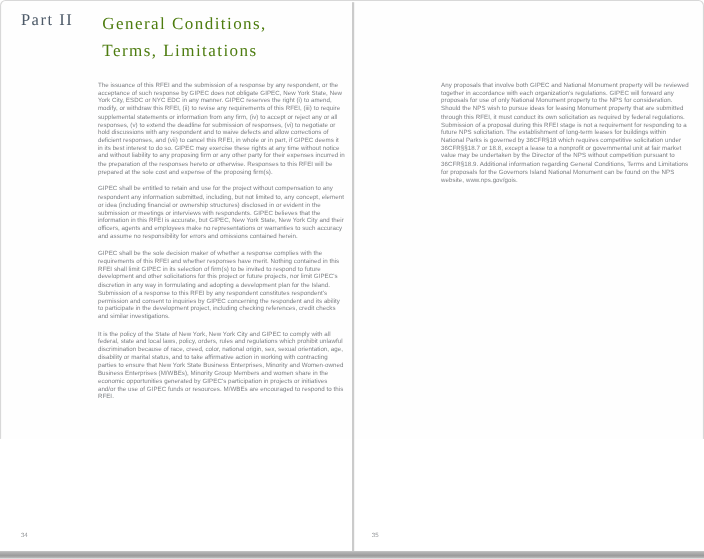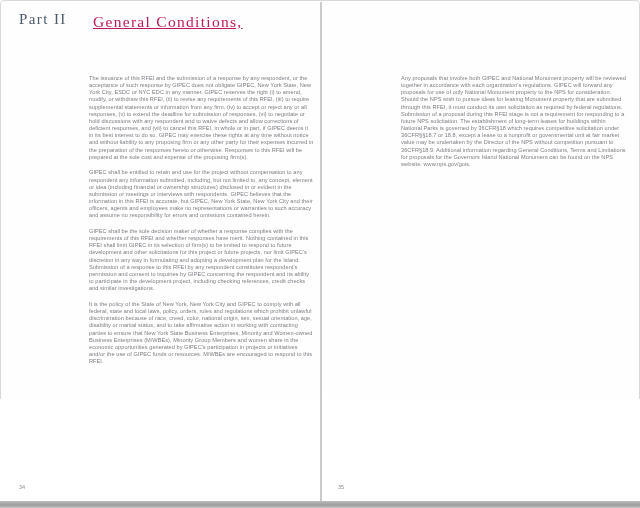--- a/index.html
+++ b/index.html
@@ -43,23 +43,22 @@
     color: #4d5a68;
     white-space: nowrap;
   }
   .doc-title {
     position: absolute;
     left: 92px; top: 8px;
     font-family: "Liberation Serif", "DejaVu Serif", serif;
     font-size: 15.5px;
     line-height: 25px;
     letter-spacing: 1.3px;
-    color: #be185d;
+    color: #4d7c0f;
     white-space: nowrap;
-    text-decoration: underline;
   }
   .body-col {
     position: absolute;
     width: 225px;
     font-size: 5.6px;
     line-height: 7.15px;
     letter-spacing: 0.05px;
     color: #7b7e82;
     text-align: left;
   }
@@ -76,20 +75,21 @@
 </style>
 </head>
 <body>
 
 <div class="sheet">
 
   <div class="part-label">Part II</div>
 
   <div class="doc-title">
     <div>General Conditions,</div>
+    <div>Terms, Limitations</div>
   </div>
 
   <div class="body-col left-col">
     <p>The issuance of this RFEI and the submission of a response by any respondent, or the acceptance of such response by GIPEC does not obligate GIPEC, New York State, New York City, ESDC or NYC EDC in any manner. GIPEC reserves the right (i) to amend, modify, or withdraw this RFEI, (ii) to revise any requirements of this RFEI, (iii) to require supplemental statements or information from any firm, (iv) to accept or reject any or all responses, (v) to extend the deadline for submission of responses, (vi) to negotiate or hold discussions with any respondent and to waive defects and allow corrections of deficient responses, and (vii) to cancel this RFEI, in whole or in part, if GIPEC deems it in its best interest to do so. GIPEC may exercise these rights at any time without notice and without liability to any proposing firm or any other party for their expenses incurred in the preparation of the responses hereto or otherwise. Responses to this RFEI will be prepared at the sole cost and expense of the proposing firm(s).</p>
     <p>GIPEC shall be entitled to retain and use for the project without compensation to any respondent any information submitted, including, but not limited to, any concept, element or idea (including financial or ownership structures) disclosed in or evident in the submission or meetings or interviews with respondents. GIPEC believes that the information in this RFEI is accurate, but GIPEC, New York State, New York City and their officers, agents and employees make no representations or warranties to such accuracy and assume no responsibility for errors and omissions contained herein.</p>
     <p>GIPEC shall be the sole decision maker of whether a response complies with the requirements of this RFEI and whether responses have merit. Nothing contained in this RFEI shall limit GIPEC in its selection of firm(s) to be invited to respond to future development and other solicitations for this project or future projects, nor limit GIPEC's discretion in any way in formulating and adopting a development plan for the Island. Submission of a response to this RFEI by any respondent constitutes respondent's permission and consent to inquiries by GIPEC concerning the respondent and its ability to participate in the development project, including checking references, credit checks and similar investigations.</p>
     <p>It is the policy of the State of New York, New York City and GIPEC to comply with all federal, state and local laws, policy, orders, rules and regulations which prohibit unlawful discrimination because of race, creed, color, national origin, sex, sexual orientation, age, disability or marital status, and to take affirmative action in working with contracting parties to ensure that New York State Business Enterprises, Minority and Women-owned Business Enterprises (M/WBEs), Minority Group Members and women share in the economic opportunities generated by GIPEC's participation in projects or initiatives and/or the use of GIPEC funds or resources. M/WBEs are encouraged to respond to this RFEI.</p>
   </div>
 
   <div class="body-col right-col">

